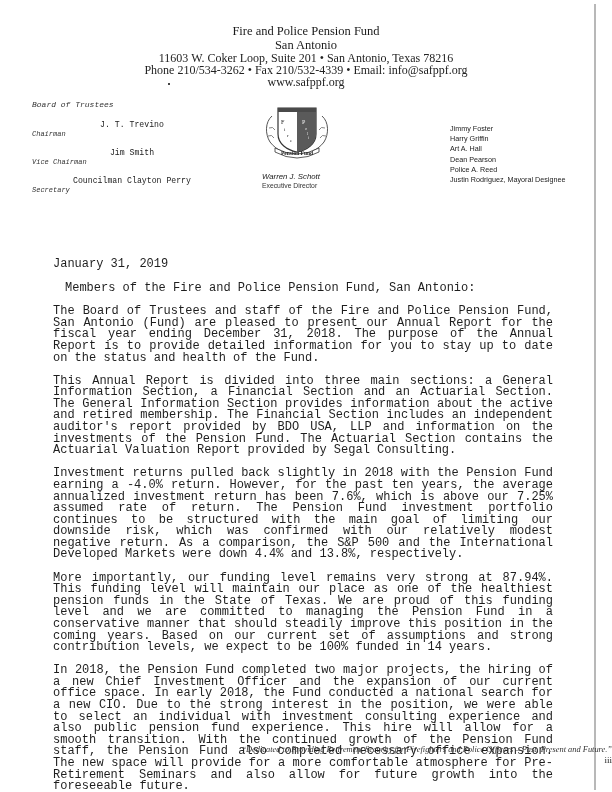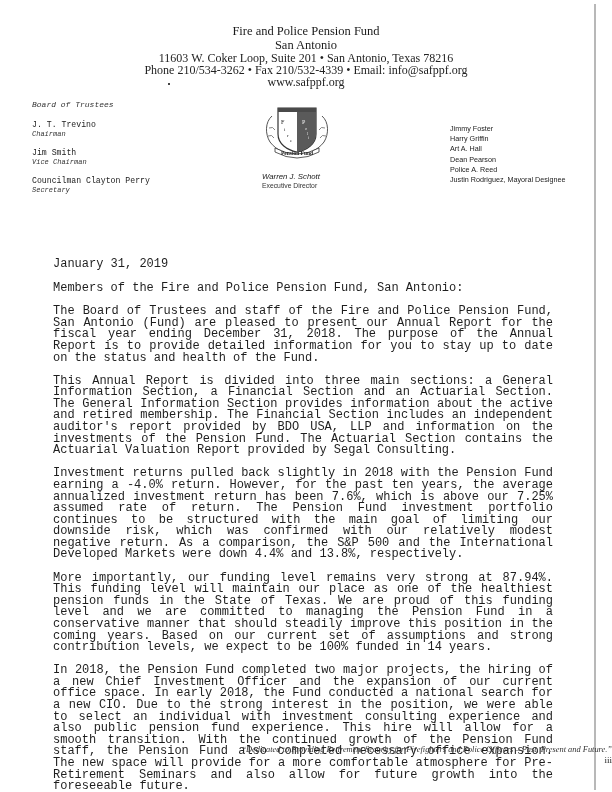--- a/index.html
+++ b/index.html
@@ -67,20 +67,21 @@
       color: #333;
       margin-bottom: 11px;
     }
     .trustee {
       margin-bottom: 9px;
     }
     .trustee-name {
       font-size: 8.2px;
       line-height: 10px;
       color: #222;
+      text-align: center;
     }
     .trustee-role {
       font-size: 7px;
       line-height: 9px;
       font-style: italic;
       color: #333;
     }
 
     .logo {
       position: absolute;
@@ -129,21 +130,21 @@
       width: 500px;
       font-family: Liberation Mono, monospace;
       font-size: 12px;
       line-height: 11.6px;
       color: #1e1e1e;
     }
     .date {
       margin: 0 0 12px 0;
     }
     .salutation {
-      margin: 0 0 12px 0;
+      margin: 0 0 12px 12px;
     }
     .letter p.para {
       margin: 0 0 11.5px 0;
       text-align: justify;
     }
 
     .footer {
       position: absolute;
       left: 0;
       top: 744px;

